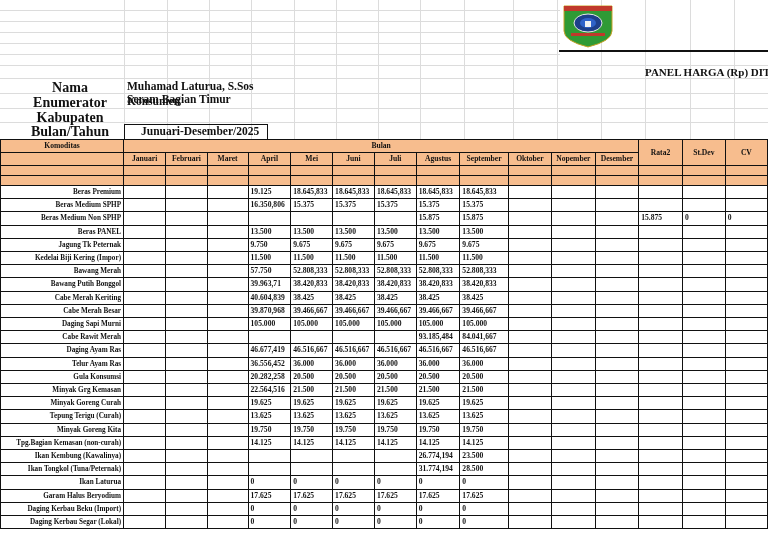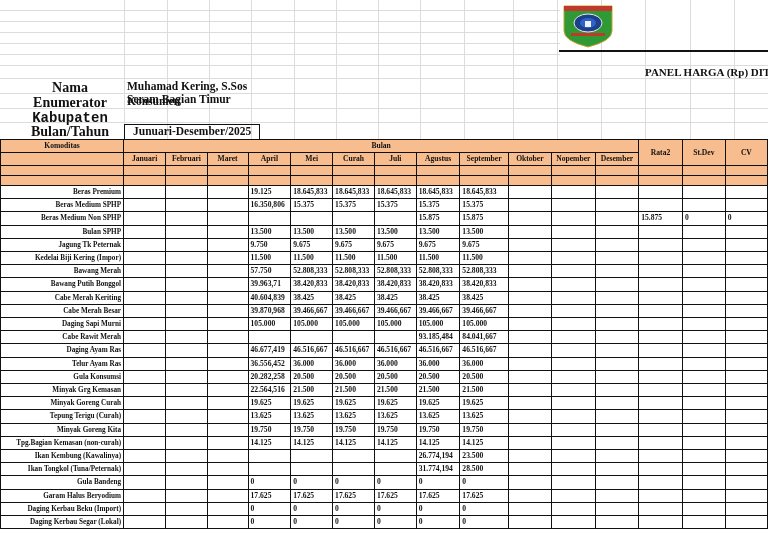--- a/index.html
+++ b/index.html
@@ -58,27 +58,27 @@
   <ellipse cx="27" cy="20" rx="14" ry="9" fill="#1d3f8a" stroke="#e6e6e6" stroke-width="1"></ellipse>
   <ellipse cx="27" cy="20" rx="8" ry="5" fill="#2f62c8"></ellipse>
   <rect x="24" y="18" width="6" height="6" fill="#f1f1f1"></rect>
   <rect x="10" y="30" width="34" height="3" fill="#c0392b"></rect>
 </svg>
 <div class="logo-rule"></div>
 
 <div class="panel-title">PANEL HARGA (Rp) DIT</div>
 
 <div class="info-label" style="top:80px;">Nama</div>
-<div class="info-value" style="top:80px;">Muhamad Kering, S.Sos</div>
+<div class="info-value" style="top:80px;">Muhamad Laturua, S.Sos</div>
 <div class="info-label" style="top:95px;">Enumerator</div>
 <div class="info-value" style="top:95px;">Konsumen</div>
-<div class="info-label" style="top:110px;font-family:Liberation Mono, monospace;">Kabupaten</div>
+<div class="info-label" style="top:110px;">Kabupaten</div>
 <div class="info-value" style="top:93px;">Seram Bagian Timur</div>
 <div class="info-label" style="top:124px;">Bulan/Tahun</div>
-<div class="info-value" style="top:124px; border:1px solid #111; border-bottom:none; left:124px; width:126px; height:14px; padding-left:8px;">Junuari-Desember/2025</div>
+<div class="info-value" style="top:124px; border:1px solid #111; border-bottom:none; left:124px; width:126px; height:14px; padding-left:16px;">Junuari-Desember/2025</div>
 
 <table class="sheet">
   <colgroup>
     <col style="width:124px">
       <col style="width:43px">
       <col style="width:42px">
       <col style="width:42px">
     <col style="width:43px">
       <col style="width:42px">
       <col style="width:42px">
@@ -100,21 +100,21 @@
       <th rowspan="2">St.Dev</th>
       <th rowspan="2">CV</th>
     </tr>
     <tr id="months-row">
       <th></th>
     <th>Januari</th>
         <th>Februari</th>
         <th>Maret</th>
         <th>April</th>
         <th>Mei</th>
-        <th>Curah</th>
+        <th>Juni</th>
         <th>Juli</th>
         <th>Agustus</th>
         <th>September</th>
         <th>Oktober</th>
         <th>Nopember</th>
         <th>Desember</th>
       </tr>
     <tr class="blank-orange" id="blank1">
         <td></td>
         <td></td>
@@ -201,21 +201,21 @@
         <td class="val">15.875</td>
         <td class="val">15.875</td>
         <td class="val"></td>
         <td class="val"></td>
         <td class="val"></td>
         <td class="val">15.875</td>
         <td class="val">0</td>
         <td class="val">0</td>
       </tr>
       <tr>
-        <td class="name">Bulan SPHP</td>
+        <td class="name">Beras PANEL</td>
         <td class="val"></td>
         <td class="val"></td>
         <td class="val"></td>
         <td class="val">13.500</td>
         <td class="val">13.500</td>
         <td class="val">13.500</td>
         <td class="val">13.500</td>
         <td class="val">13.500</td>
         <td class="val">13.500</td>
         <td class="val"></td>
@@ -543,21 +543,21 @@
         <td class="val">31.774,194</td>
         <td class="val">28.500</td>
         <td class="val"></td>
         <td class="val"></td>
         <td class="val"></td>
         <td class="val"></td>
         <td class="val"></td>
         <td class="val"></td>
       </tr>
       <tr>
-        <td class="name">Gula Bandeng</td>
+        <td class="name">Ikan Laturua</td>
         <td class="val"></td>
         <td class="val"></td>
         <td class="val"></td>
         <td class="val">0</td>
         <td class="val">0</td>
         <td class="val">0</td>
         <td class="val">0</td>
         <td class="val">0</td>
         <td class="val">0</td>
         <td class="val"></td>

